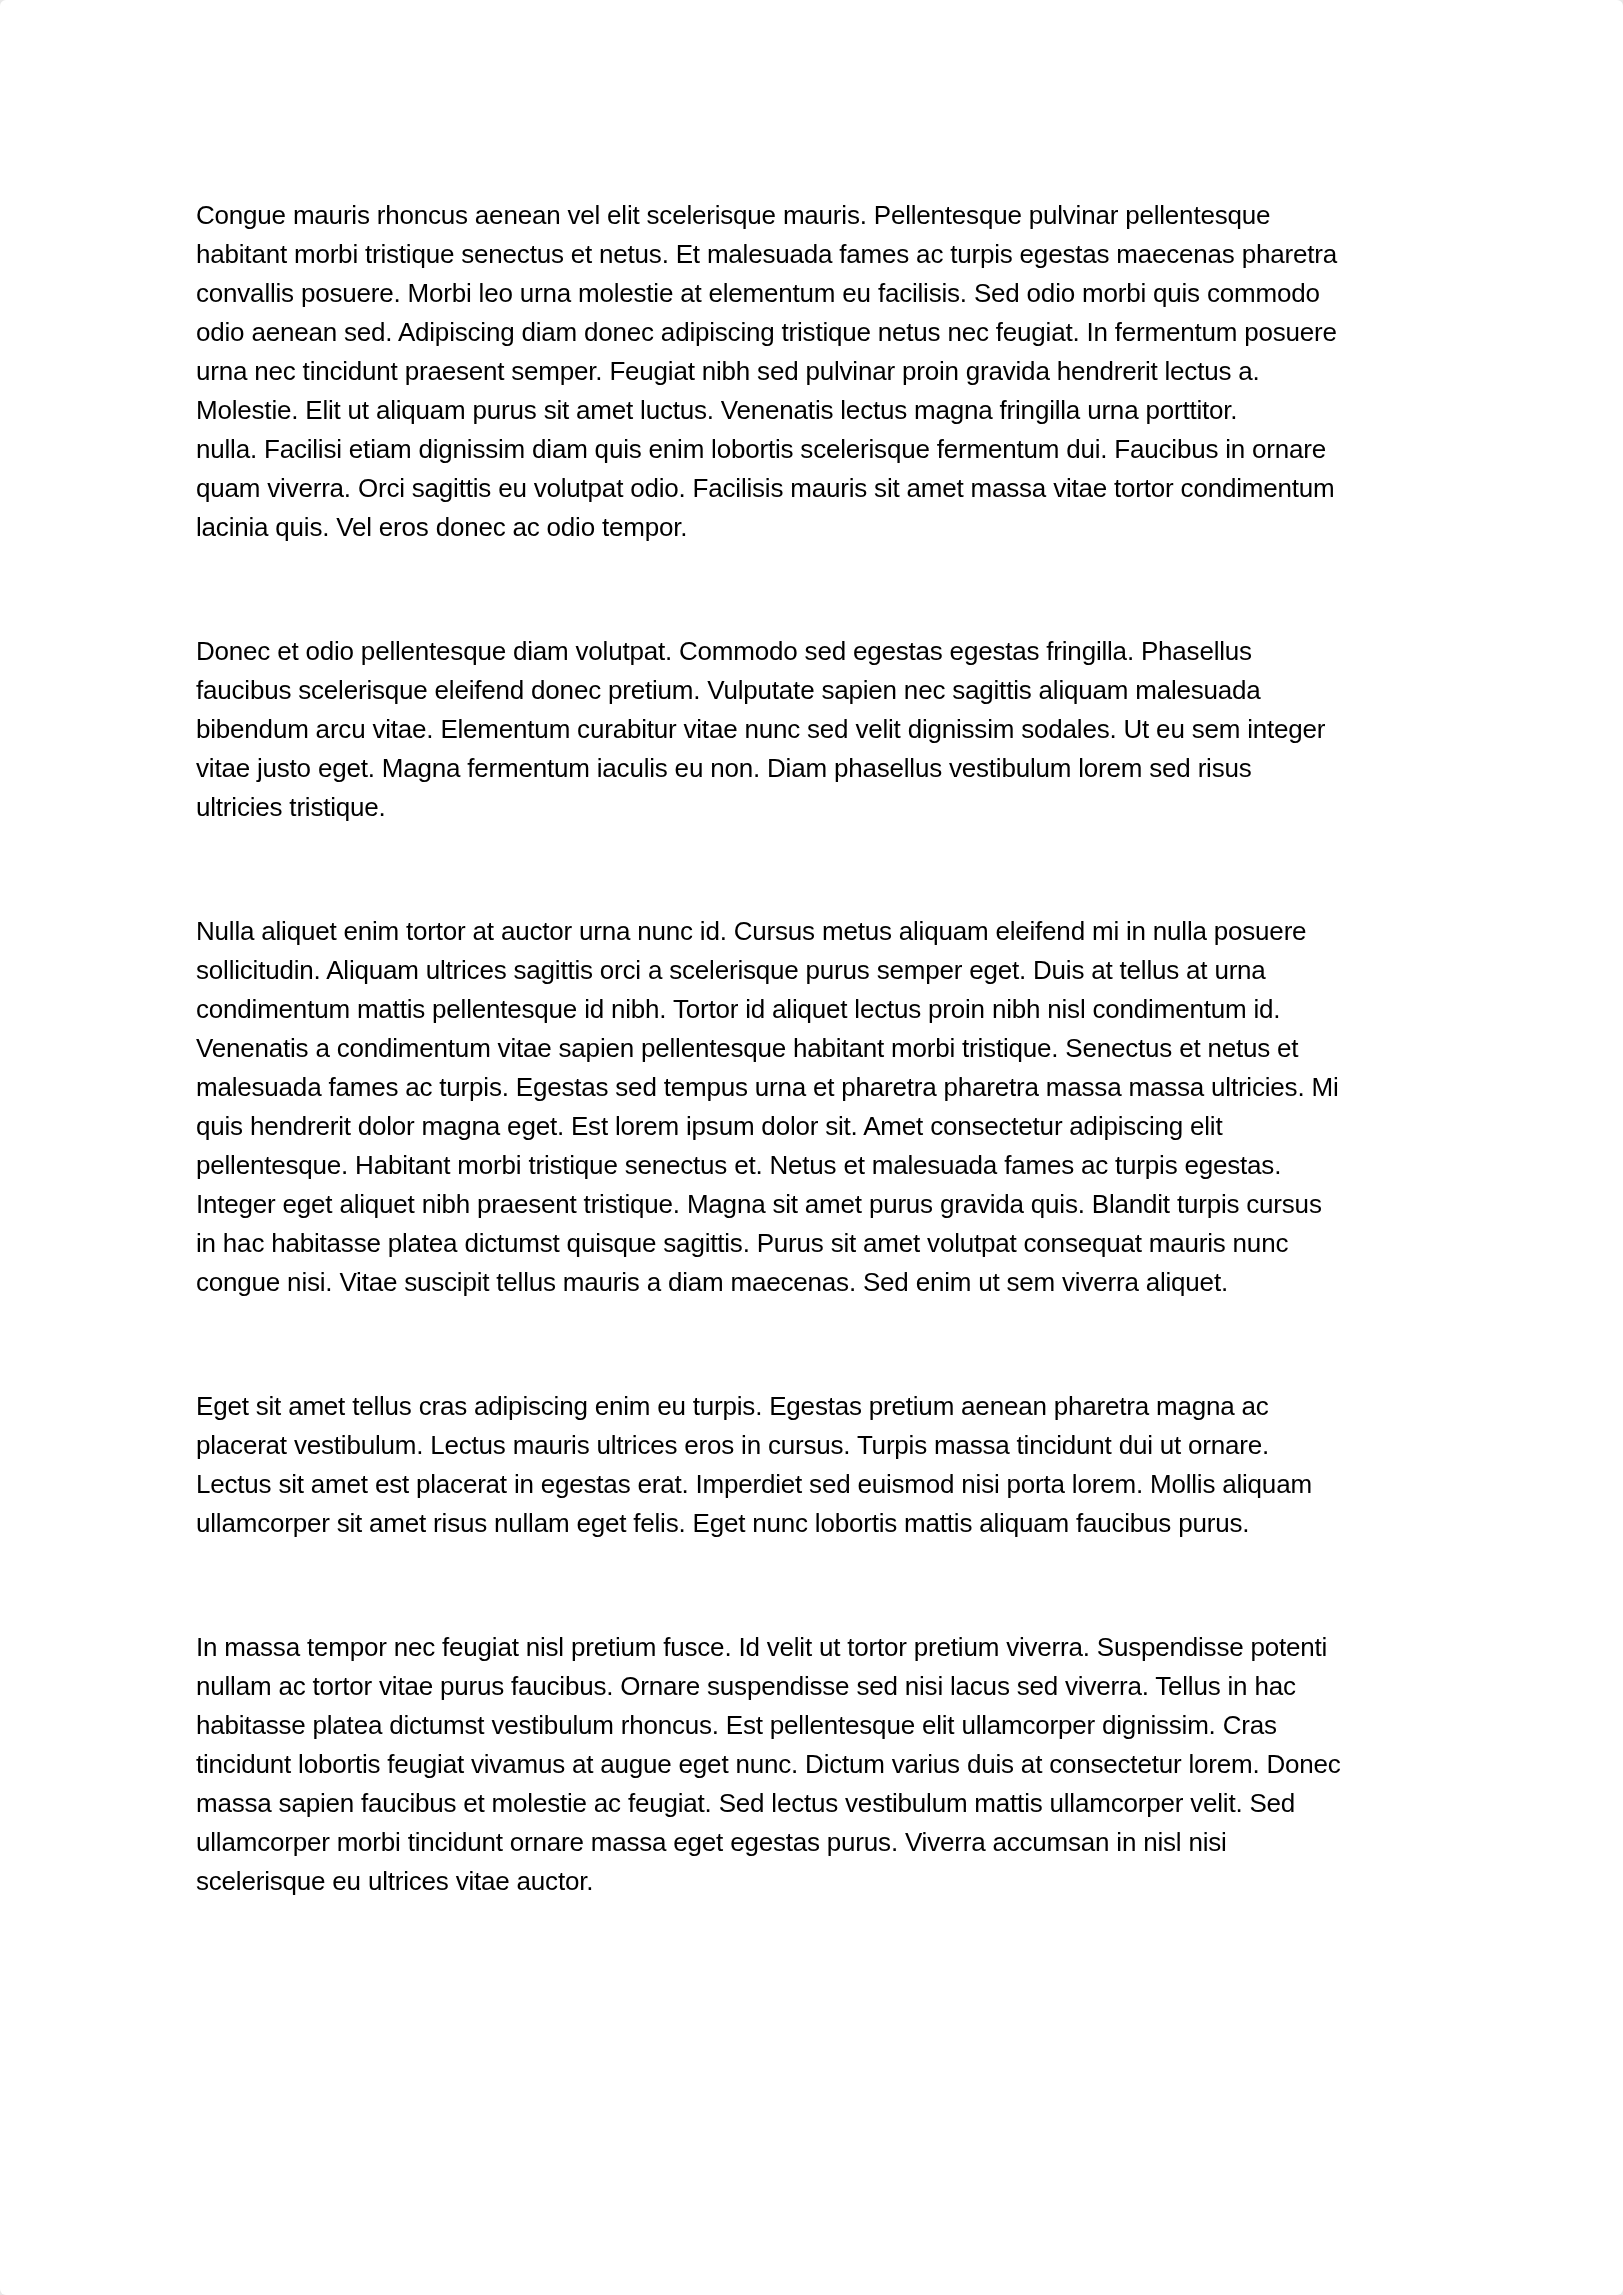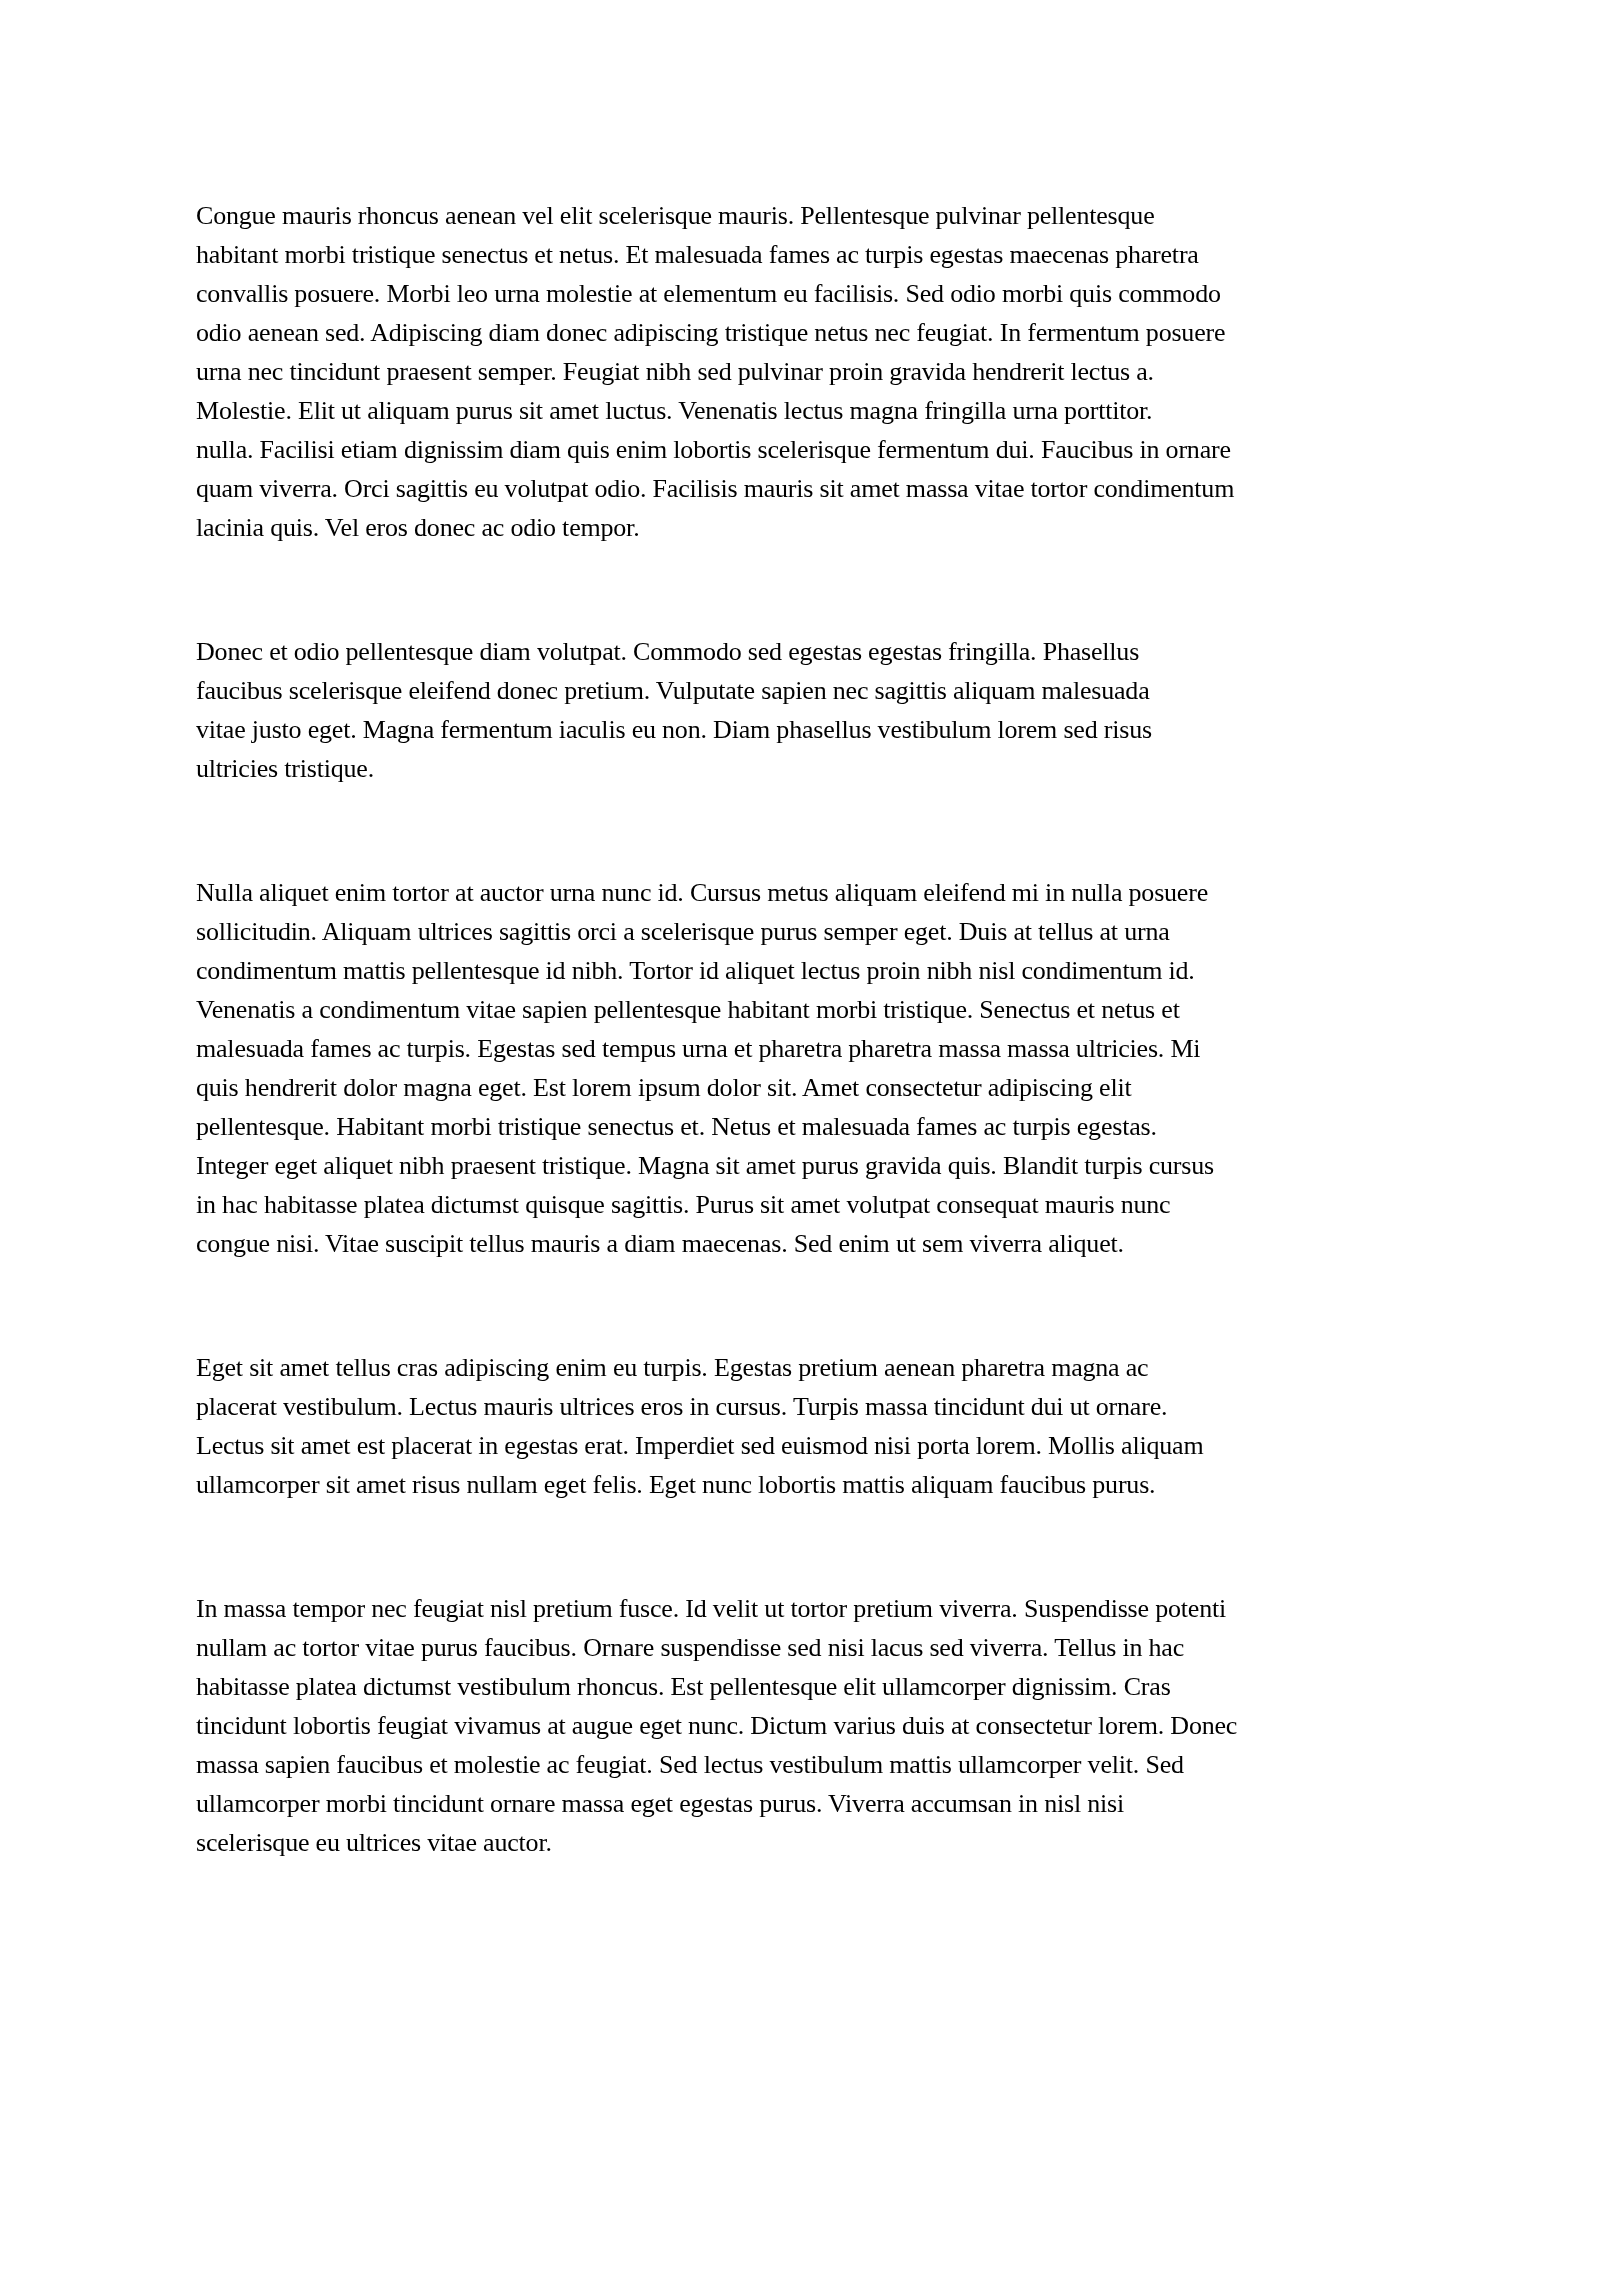--- a/index.html
+++ b/index.html
@@ -1,23 +1,24 @@
 <!DOCTYPE html>
 <html style="font-size:10.5px"><head>
 <meta charset="utf-8">
 <style>
   html, body { margin: 0; padding: 0; background: #e8e8e8; }
   .page {
     position: relative;
     width: 1623px;
     height: 2295px;
     background: #ffffff;
-    font-family: Liberation Serif, serif;
+    font-family: Liberation Sans, sans-serif;
     color: #000000;
     overflow: hidden;
+    border-radius: 6px;
   }
   .content {
     position: absolute;
     left: 196px;
     top: 196px;
     width: 1231px;
   }
   .paragraph { margin: 0 0 85px 0; }
   .paragraph:last-child { margin-bottom: 16px; }
   .line {
@@ -43,20 +44,21 @@
       <div class="line">urna nec tincidunt praesent semper. Feugiat nibh sed pulvinar proin gravida hendrerit lectus a.</div>
       <div class="line">Molestie. Elit ut aliquam purus sit amet luctus. Venenatis lectus magna fringilla urna porttitor.</div>
       <div class="line">nulla. Facilisi etiam dignissim diam quis enim lobortis scelerisque fermentum dui. Faucibus in ornare</div>
       <div class="line">quam viverra. Orci sagittis eu volutpat odio. Facilisis mauris sit amet massa vitae tortor condimentum</div>
       <div class="line">lacinia quis. Vel eros donec ac odio tempor.</div>
     </div>
 
     <div class="paragraph">
       <div class="line">Donec et odio pellentesque diam volutpat. Commodo sed egestas egestas fringilla. Phasellus</div>
       <div class="line">faucibus scelerisque eleifend donec pretium. Vulputate sapien nec sagittis aliquam malesuada</div>
+      <div class="line">bibendum arcu vitae. Elementum curabitur vitae nunc sed velit dignissim sodales. Ut eu sem integer</div>
       <div class="line">vitae justo eget. Magna fermentum iaculis eu non. Diam phasellus vestibulum lorem sed risus</div>
       <div class="line">ultricies tristique.</div>
     </div>
 
     <div class="paragraph">
       <div class="line">Nulla aliquet enim tortor at auctor urna nunc id. Cursus metus aliquam eleifend mi in nulla posuere</div>
       <div class="line">sollicitudin. Aliquam ultrices sagittis orci a scelerisque purus semper eget. Duis at tellus at urna</div>
       <div class="line">condimentum mattis pellentesque id nibh. Tortor id aliquet lectus proin nibh nisl condimentum id.</div>
       <div class="line">Venenatis a condimentum vitae sapien pellentesque habitant morbi tristique. Senectus et netus et</div>
       <div class="line">malesuada fames ac turpis. Egestas sed tempus urna et pharetra pharetra massa massa ultricies. Mi</div>

